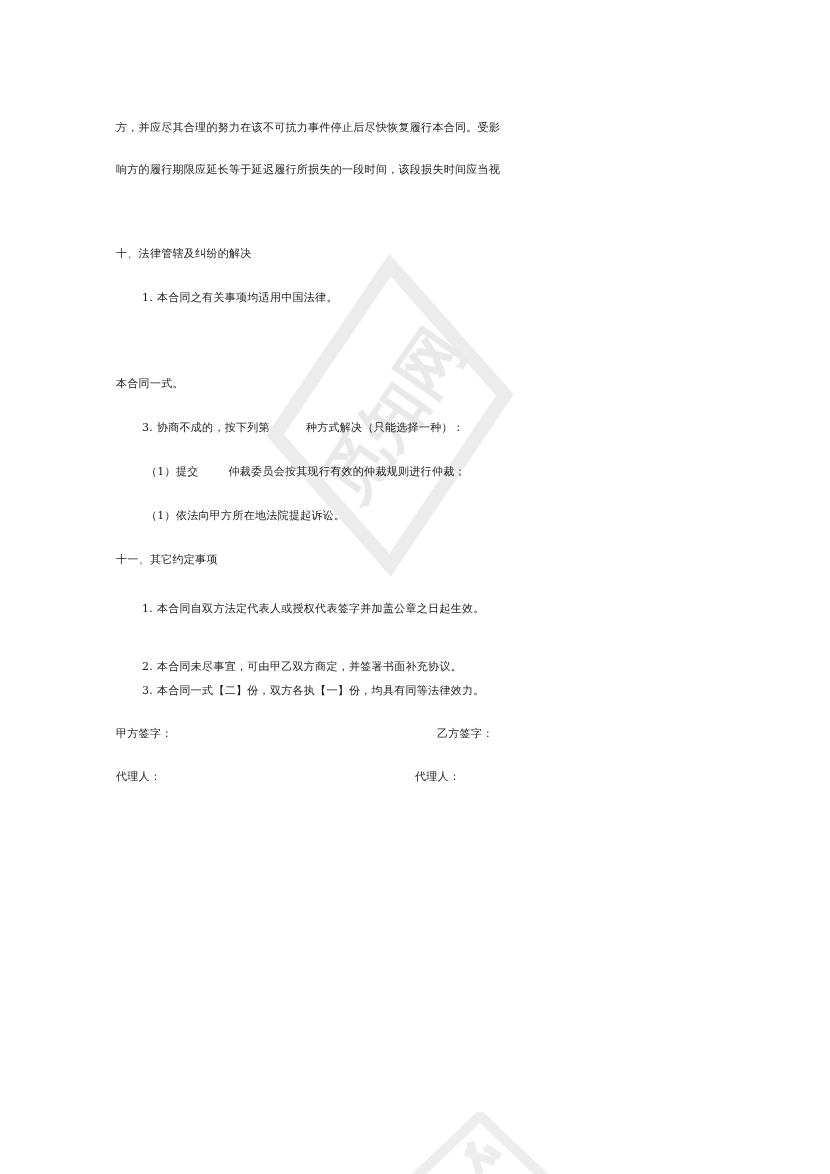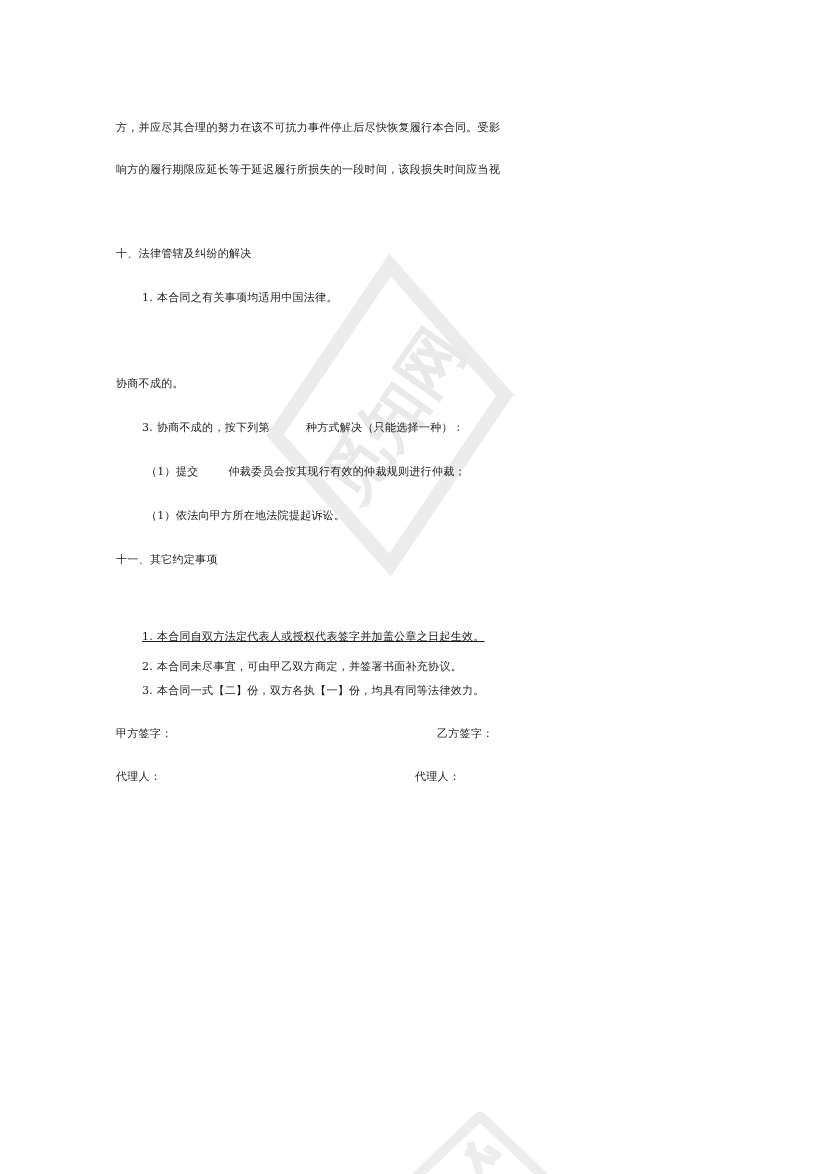--- a/index.html
+++ b/index.html
@@ -32,31 +32,31 @@
   <svg class="wm" style="left:400px;top:1112px;" width="160" height="62" viewBox="0 0 160 62">
     <path d="M80 4 L160 80 L0 80 Z" fill="none" stroke="#ededed" stroke-width="10"></path>
     <path d="M65 40 L95 50 M70 30 L80 62 M85 35 L100 45" stroke="#ededed" stroke-width="8"></path>
   </svg>
 
   <div class="line" style="left:116px;top:117px;">方，并应尽其合理的努力在该不可抗力事件停止后尽快恢复履行本合同。受影</div>
   <div class="line" style="left:116px;top:159px;">响方的履行期限应延长等于延迟履行所损失的一段时间，该段损失时间应当视</div>
 
   <div class="line" style="left:116px;top:243px;">十、法律管辖及纠纷的解决</div>
   <div class="line" style="left:142px;top:287px;">1.  本合同之有关事项均适用中国法律。</div>
-  <div class="line" style="left:116px;top:373px;">协商不成的。</div>
+  <div class="line" style="left:116px;top:373px;">本合同一式。</div>
   <div class="line" style="left:142px;top:417px;">
     <span>3.  协商不成的，按下列第</span><span class="gap" style="width:36px;"></span><span>种方式解决（只能选择一种）：</span>
   </div>
   <div class="line" style="left:146px;top:461px;">
     <span>（1）提交</span><span class="gap" style="width:30px;"></span><span>仲裁委员会按其现行有效的仲裁规则进行仲裁；</span>
   </div>
   <div class="line" style="left:146px;top:505px;">（1）依法向甲方所在地法院提起诉讼。</div>
 
   <div class="line" style="left:116px;top:549px;">十一、其它约定事项</div>
-  <div class="line" style="left:142px;top:626px;text-decoration:underline;">1.  本合同自双方法定代表人或授权代表签字并加盖公章之日起生效。</div>
+  <div class="line" style="left:142px;top:598px;">1.  本合同自双方法定代表人或授权代表签字并加盖公章之日起生效。</div>
   <div class="line" style="left:142px;top:656px;">2.  本合同未尽事宜，可由甲乙双方商定，并签署书面补充协议。</div>
   <div class="line" style="left:142px;top:680px;">3.  本合同一式【二】份，双方各执【一】份，均具有同等法律效力。</div>
 
   <div class="line" style="left:116px;top:723px;">甲方签字：</div>
   <div class="line" style="left:437px;top:723px;">乙方签字：</div>
   <div class="line" style="left:116px;top:766px;">代理人：</div>
   <div class="line" style="left:415px;top:766px;">代理人：</div>
 
 </div>
 

